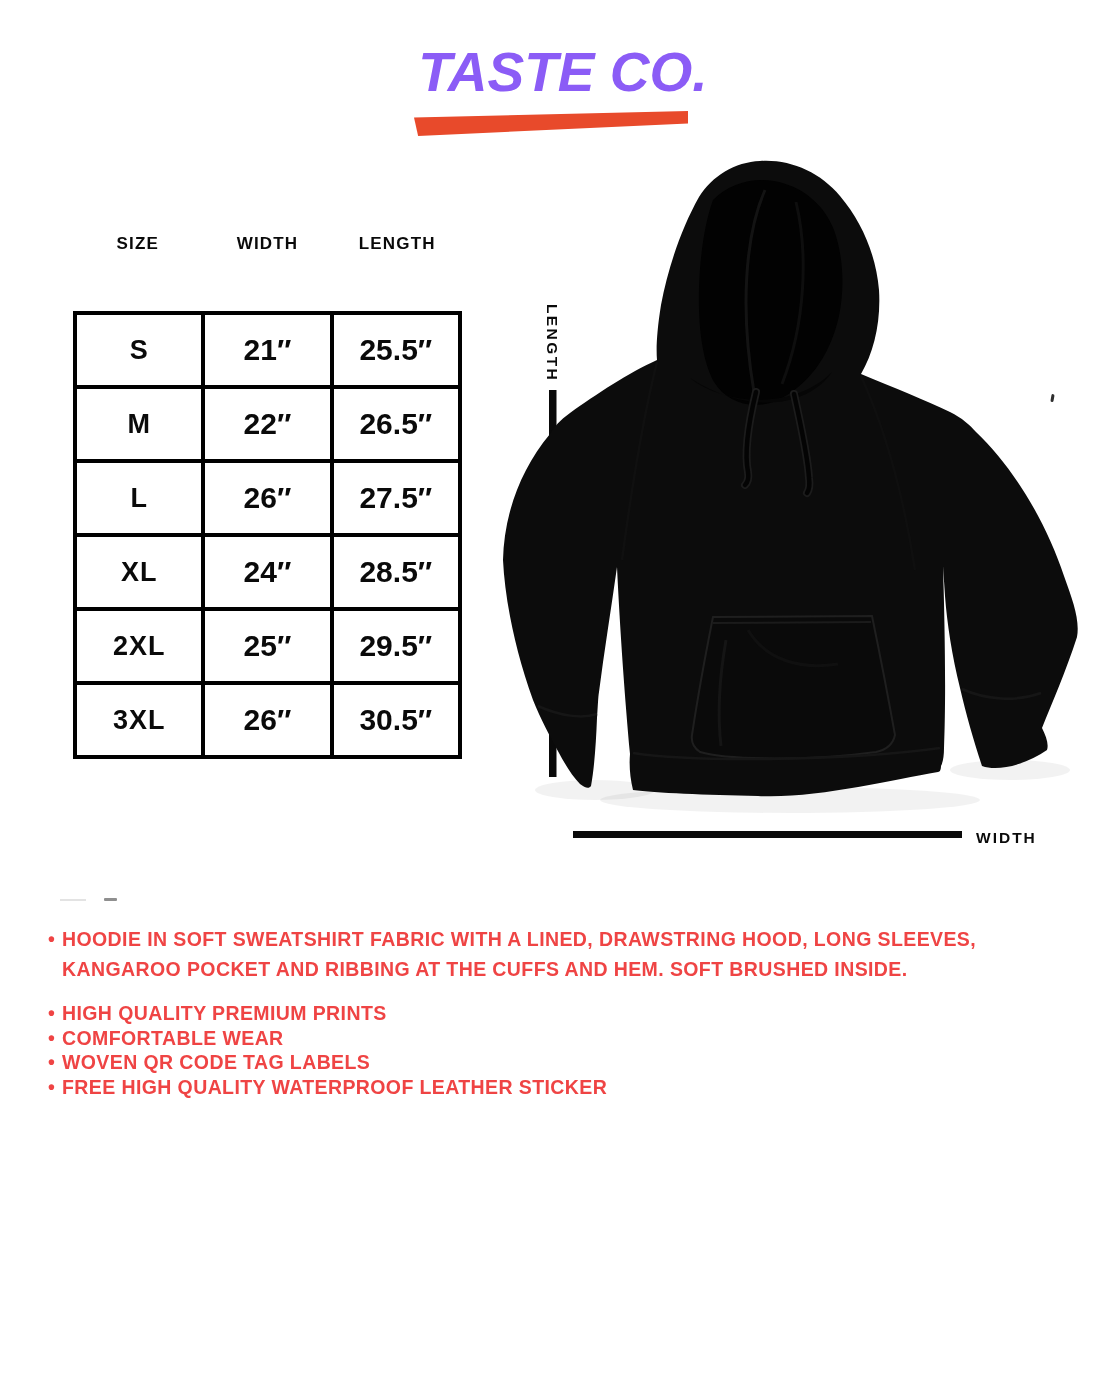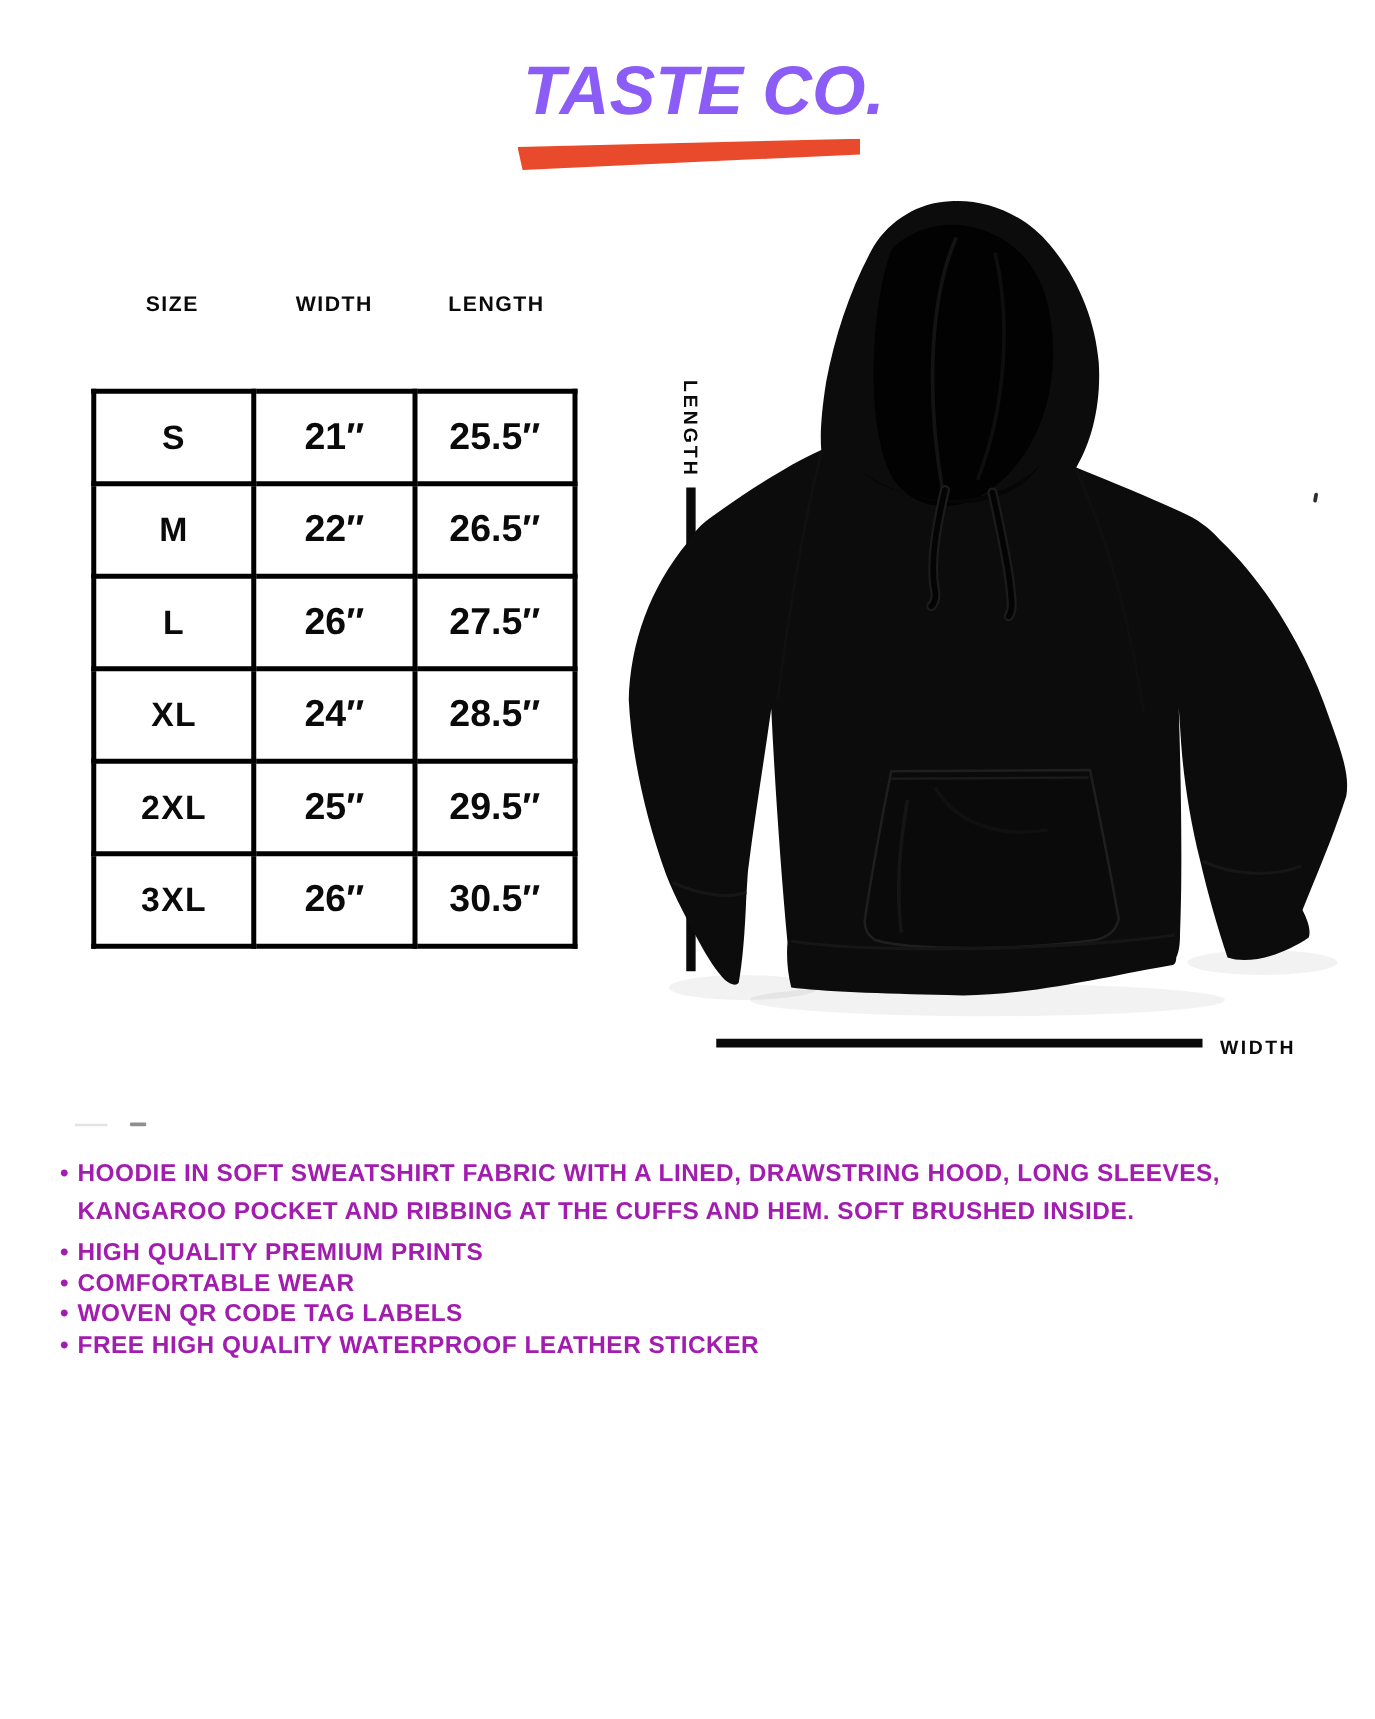--- a/index.html
+++ b/index.html
@@ -52,26 +52,26 @@
   .hoodie-svg { position: absolute; left: 480px; top: 140px; }
 
   
   .smudge-a { position: absolute; left: 60px;  top: 899px; width: 26px; height: 2px; background: #e3e3e3; }
   .smudge-b { position: absolute; left: 104px; top: 898px; width: 13px; height: 3px; background: #8f8f8f; border-radius: 1px; }
 
   
   .description {
     position: absolute; left: 48px; top: 924px; width: 1012px;
     font-weight: bold; font-size: 19.5px; letter-spacing: 0.4px;
-    color: #a21caf;
+    color: #ef4444;
   }
   .intro-line { line-height: 30px; white-space: nowrap; }
   .intro-line .bullet-dot { display: inline-block; width: 14px; }
   .intro-line.cont { padding-left: 14px; }
-  .feature-list { margin-top: 6px; }
+  .feature-list { margin-top: 17px; }
   .feature-item { line-height: 24.6px; white-space: nowrap; }
   .feature-item .bullet-dot { display: inline-block; width: 14px; }
   .oversize-note { margin-top: 24px; margin-left: -8px; line-height: 24px; white-space: nowrap; }
 </style>
 </head>
 <body>
 
 <div class="logo-text">TASTE CO.</div>
 <div class="logo-swoosh"></div>
 

